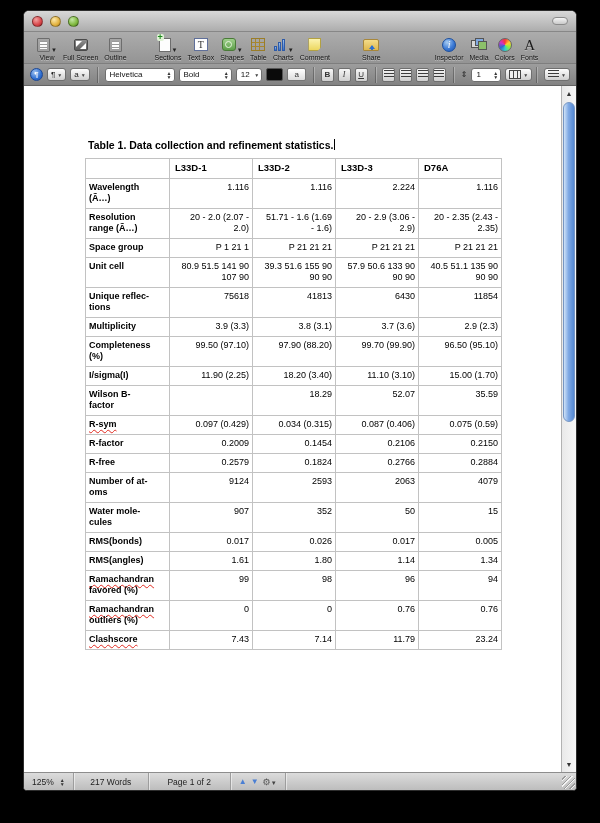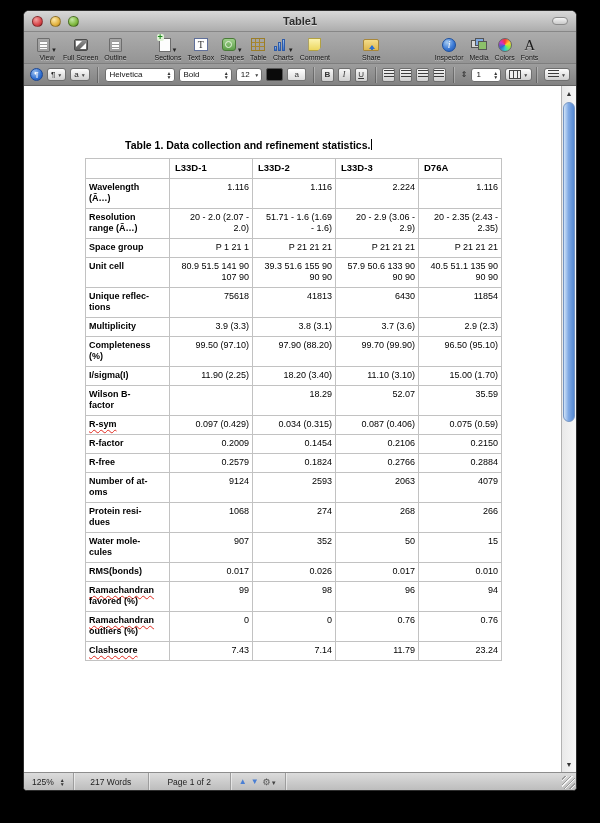--- a/index.html
+++ b/index.html
@@ -90,21 +90,21 @@
   .fb-sq.i{font-family:"Liberation Serif",serif;font-style:italic;}
   .fb-sq.u{text-decoration:underline;}
   .align-lines{width:10px;height:9px;background:repeating-linear-gradient(#3c3c3c 0 1px,transparent 1px 3px);}
   .ls-ic{font-size:8px;color:#222;}
   .colbtn-ic{width:12px;height:9px;border:1px solid #444;background:
              repeating-linear-gradient(90deg,#eee 0 3px,#444 3px 4px);}
   .list-ic{width:11px;height:9px;background:repeating-linear-gradient(#3c3c3c 0 1px,transparent 1px 3px);}
   
   .content{flex:1 1 auto;position:relative;background:#fff;overflow:hidden;}
   .page{position:absolute;left:0;top:0;right:15px;bottom:0;background:#fff;}
-  .doc-title{margin:53px 0 7px 101px;font-size:10.5px;font-weight:bold;color:#000;}
+  .doc-title{margin:53px 0 7px 64px;font-size:10.5px;font-weight:bold;color:#000;}
   .cursor{display:inline-block;width:1px;height:11px;background:#000;vertical-align:-1px;margin-left:1px;}
   table.stats{border-collapse:collapse;table-layout:fixed;margin-left:61px;width:416px;}
   table.stats col.c0{width:84px;} table.stats col.cd{width:83px;}
   table.stats th,table.stats td{border:1px solid #c2c2c2;vertical-align:top;
       font-size:9px;line-height:11px;padding:3px 3px 4px 3px;}
   table.stats thead th{text-align:left;font-weight:bold;padding-left:5px;font-size:9.5px;height:20px;}
   table.stats tbody th{text-align:left;font-weight:bold;padding-left:3px;}
   table.stats tbody td{text-align:right;white-space:pre-line;font-weight:normal;color:#000;}
   .misspell{text-decoration:underline;text-decoration-style:wavy;
             text-decoration-color:#e02a20;text-decoration-thickness:1px;text-underline-offset:2px;margin-top:40px;}
@@ -133,21 +133,20 @@
 
 <div class="stage">
   <div class="window">
 
     <div class="titlebar">
       <div class="lights">
         <span class="light red"></span>
         <span class="light yellow"></span>
         <span class="light green"></span>
       </div>
-      <div class="win-title">Table1</div>
       <div class="pill"></div>
     </div>
 
     <div class="toolbar">
       <div class="tb-item">
         <span class="ic">
             <span class="doc-ic"></span>
             <span class="dd">▼</span>
           </span>
         <span class="tb-label">View</span>
@@ -466,46 +465,45 @@
                   <div>Number of at-</div>
                   <div>oms</div>
                 </th>
                 <td>9124</td>
                 <td>2593</td>
                 <td>2063</td>
                 <td>4079</td>
               </tr>
               <tr>
                 <th>
-                  <div>Protein resi-</div>
-                  <div>dues</div>
-                </th>
-                <td>1068</td>
-                <td>274</td>
-                <td>268</td>
-                <td>266</td>
-              </tr>
-              <tr>
-                <th>
                   <div>Water mole-</div>
                   <div>cules</div>
                 </th>
                 <td>907</td>
                 <td>352</td>
                 <td>50</td>
                 <td>15</td>
               </tr>
               <tr>
                 <th>
                   <div>RMS(bonds)</div>
                 </th>
                 <td>0.017</td>
                 <td>0.026</td>
                 <td>0.017</td>
-                <td>0.010</td>
+                <td>0.005</td>
+              </tr>
+              <tr>
+                <th>
+                  <div>RMS(angles)</div>
+                </th>
+                <td>1.61</td>
+                <td>1.80</td>
+                <td>1.14</td>
+                <td>1.34</td>
               </tr>
               <tr>
                 <th>
                   <div><span class="misspell">Ramachandran</span></div>
                   <div>favored (%)</div>
                 </th>
                 <td>99</td>
                 <td>98</td>
                 <td>96</td>
                 <td>94</td>

